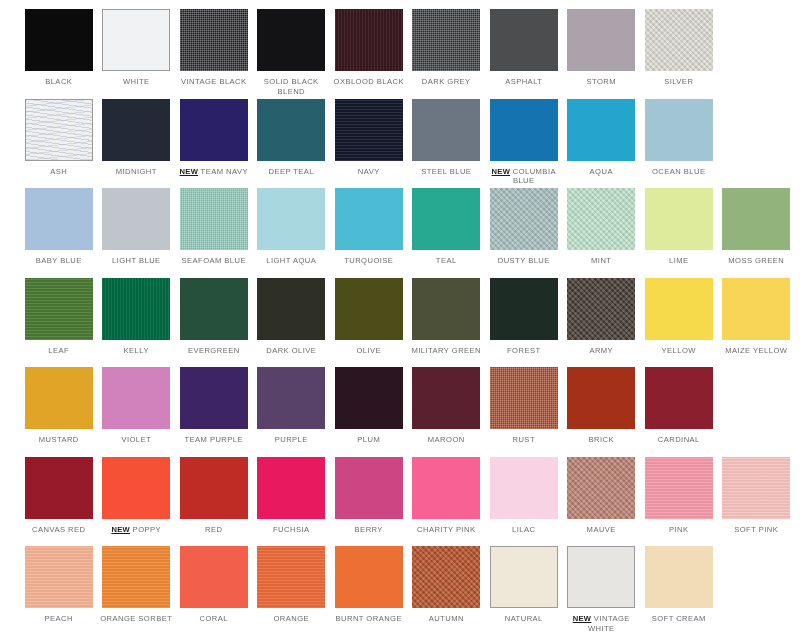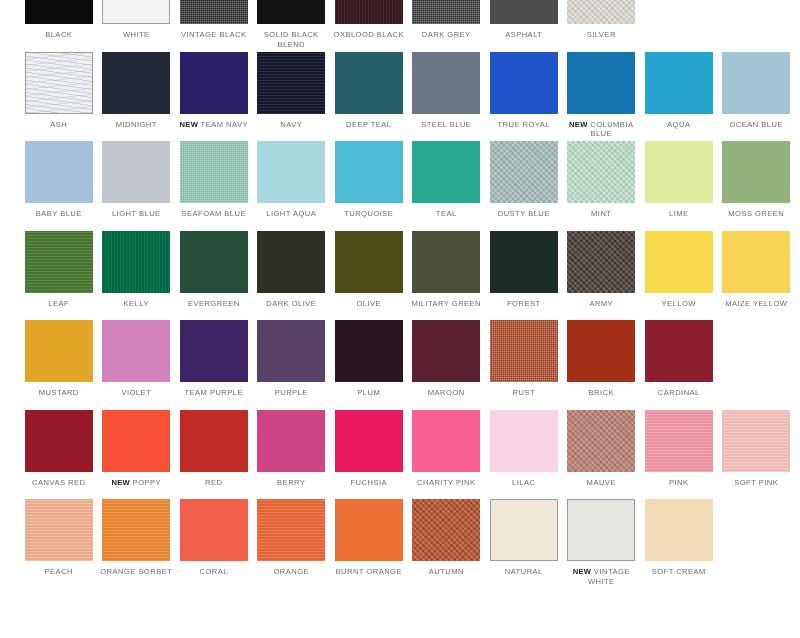--- a/index.html
+++ b/index.html
@@ -12,21 +12,20 @@
     height: 638px;
     overflow: hidden;
     font-family: "Liberation Sans", sans-serif;
   }
   #swatch-grid {
     width: 800px;
     height: 542px;
     padding: 9px 20px 0 20px;
     display: flex;
     flex-direction: column;
-    justify-content: center;
   }
   .swatch-row {
     display: flex;
     flex-direction: row;
     height: 89.5px;
     flex: 0 0 89.5px;
   }
   .swatch-cell {
     width: 77.5px;
     flex: 0 0 77.5px;
@@ -79,20 +78,21 @@
     letter-spacing: 0.45px;
     line-height: 9.6px;
     color: #6b6b6b;
     text-transform: uppercase;
     font-family: "Liberation Sans", sans-serif;
   }
   .swatch-label .new-tag {
     font-weight: bold;
     color: #1c1c1c;
     letter-spacing: 0.3px;
+    text-decoration: underline;
   }
 </style>
 </head>
 <body>
 
 <div id="swatch-grid">
     <div class="swatch-row">
       <div class="swatch-cell">
         <div class="swatch-chip" style="background-color: rgb(11, 11, 11);"></div>
         <div class="swatch-label">BLACK</div>
@@ -121,20 +121,24 @@
         <div class="swatch-chip" style="background-color: rgb(47, 48, 50);">
           <div class="tex tex-heather"></div>
         </div>
         <div class="swatch-label">DARK GREY</div>
       </div>
       <div class="swatch-cell">
         <div class="swatch-chip" style="background-color: rgb(76, 77, 79);"></div>
         <div class="swatch-label">ASPHALT</div>
       </div>
       <div class="swatch-cell">
+        <div class="swatch-chip" style="background-color: rgb(171, 162, 171);"></div>
+        <div class="swatch-label">STORM</div>
+      </div>
+      <div class="swatch-cell">
         <div class="swatch-chip" style="background-color: rgb(223, 220, 213);">
           <div class="tex tex-mottle"></div>
         </div>
         <div class="swatch-label">SILVER</div>
       </div>
     </div>
     <div class="swatch-row">
       <div class="swatch-cell">
         <div class="swatch-chip bordered" style="background-color: rgb(238, 240, 242);">
           <div class="tex tex-ash"></div>
@@ -143,38 +147,34 @@
       </div>
       <div class="swatch-cell">
         <div class="swatch-chip" style="background-color: rgb(35, 41, 55);"></div>
         <div class="swatch-label">MIDNIGHT</div>
       </div>
       <div class="swatch-cell">
         <div class="swatch-chip" style="background-color: rgb(42, 32, 103);"></div>
         <div class="swatch-label"><span class="new-tag">NEW</span> TEAM NAVY</div>
       </div>
       <div class="swatch-cell">
-        <div class="swatch-chip" style="background-color: rgb(21, 25, 44);">
-          <div class="tex tex-slub"></div>
-        </div>
-        <div class="swatch-label">NAVY</div>
-      </div>
-      <div class="swatch-cell">
         <div class="swatch-chip" style="background-color: rgb(39, 95, 109);"></div>
         <div class="swatch-label">DEEP TEAL</div>
       </div>
       <div class="swatch-cell">
+        <div class="swatch-chip" style="background-color: rgb(21, 25, 44);">
+          <div class="tex tex-slub"></div>
+        </div>
+        <div class="swatch-label">NAVY</div>
+      </div>
+      <div class="swatch-cell">
         <div class="swatch-chip" style="background-color: rgb(108, 118, 131);"></div>
         <div class="swatch-label">STEEL BLUE</div>
       </div>
       <div class="swatch-cell">
-        <div class="swatch-chip" style="background-color: rgb(32, 84, 201);"></div>
-        <div class="swatch-label">TRUE ROYAL</div>
-      </div>
-      <div class="swatch-cell">
         <div class="swatch-chip" style="background-color: rgb(21, 115, 176);"></div>
         <div class="swatch-label"><span class="new-tag">NEW</span> COLUMBIA BLUE</div>
       </div>
       <div class="swatch-cell">
         <div class="swatch-chip" style="background-color: rgb(35, 165, 206);"></div>
         <div class="swatch-label">AQUA</div>
       </div>
       <div class="swatch-cell">
         <div class="swatch-chip" style="background-color: rgb(162, 197, 211);"></div>
         <div class="swatch-label">OCEAN BLUE</div>
@@ -323,26 +323,26 @@
       </div>
       <div class="swatch-cell">
         <div class="swatch-chip" style="background-color: rgb(246, 81, 54);"></div>
         <div class="swatch-label"><span class="new-tag">NEW</span> POPPY</div>
       </div>
       <div class="swatch-cell">
         <div class="swatch-chip" style="background-color: rgb(191, 44, 38);"></div>
         <div class="swatch-label">RED</div>
       </div>
       <div class="swatch-cell">
+        <div class="swatch-chip" style="background-color: rgb(232, 25, 95);"></div>
+        <div class="swatch-label">FUCHSIA</div>
+      </div>
+      <div class="swatch-cell">
         <div class="swatch-chip" style="background-color: rgb(205, 69, 131);"></div>
         <div class="swatch-label">BERRY</div>
-      </div>
-      <div class="swatch-cell">
-        <div class="swatch-chip" style="background-color: rgb(232, 25, 95);"></div>
-        <div class="swatch-label">FUCHSIA</div>
       </div>
       <div class="swatch-cell">
         <div class="swatch-chip" style="background-color: rgb(247, 97, 148);"></div>
         <div class="swatch-label">CHARITY PINK</div>
       </div>
       <div class="swatch-cell">
         <div class="swatch-chip" style="background-color: rgb(247, 211, 227);"></div>
         <div class="swatch-label">LILAC</div>
       </div>
       <div class="swatch-cell">

